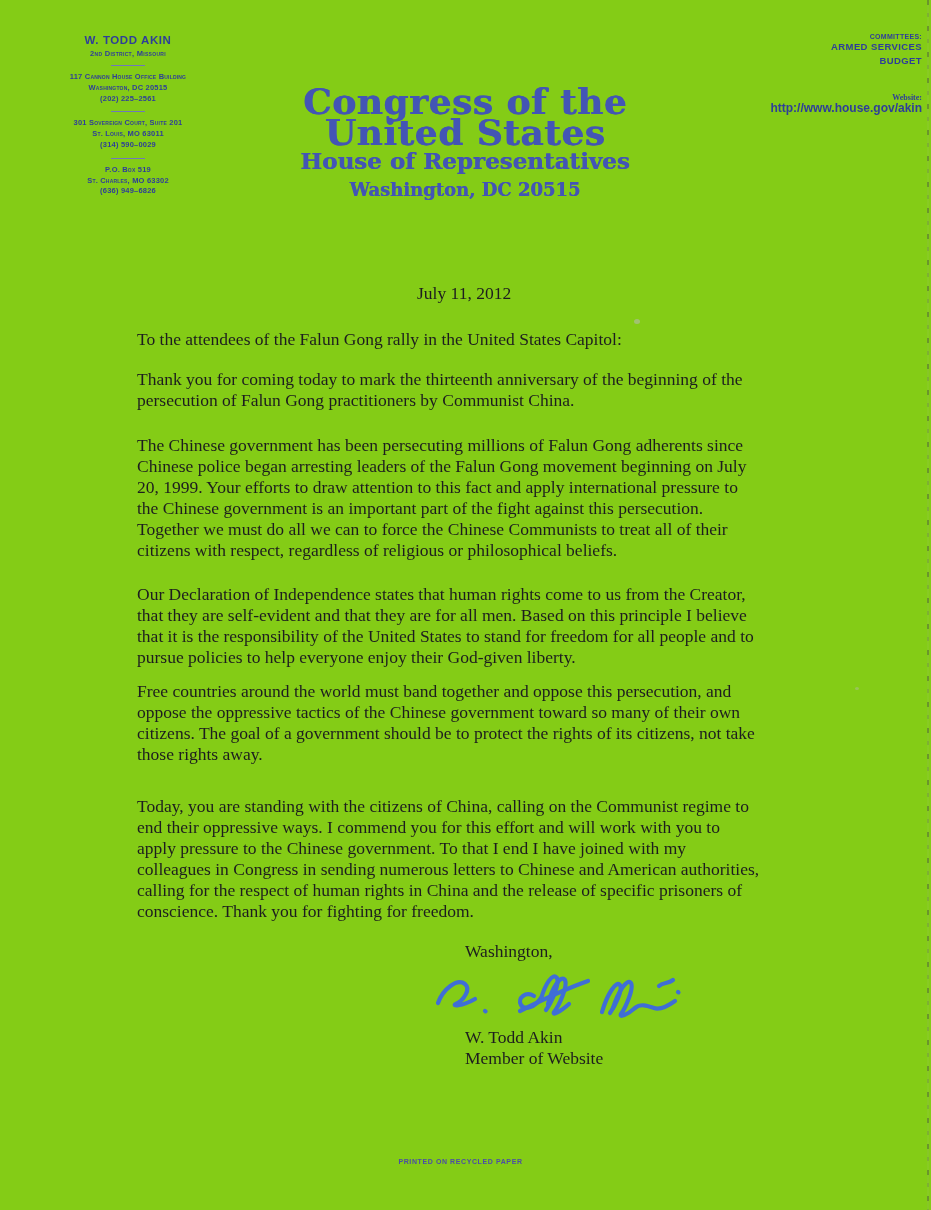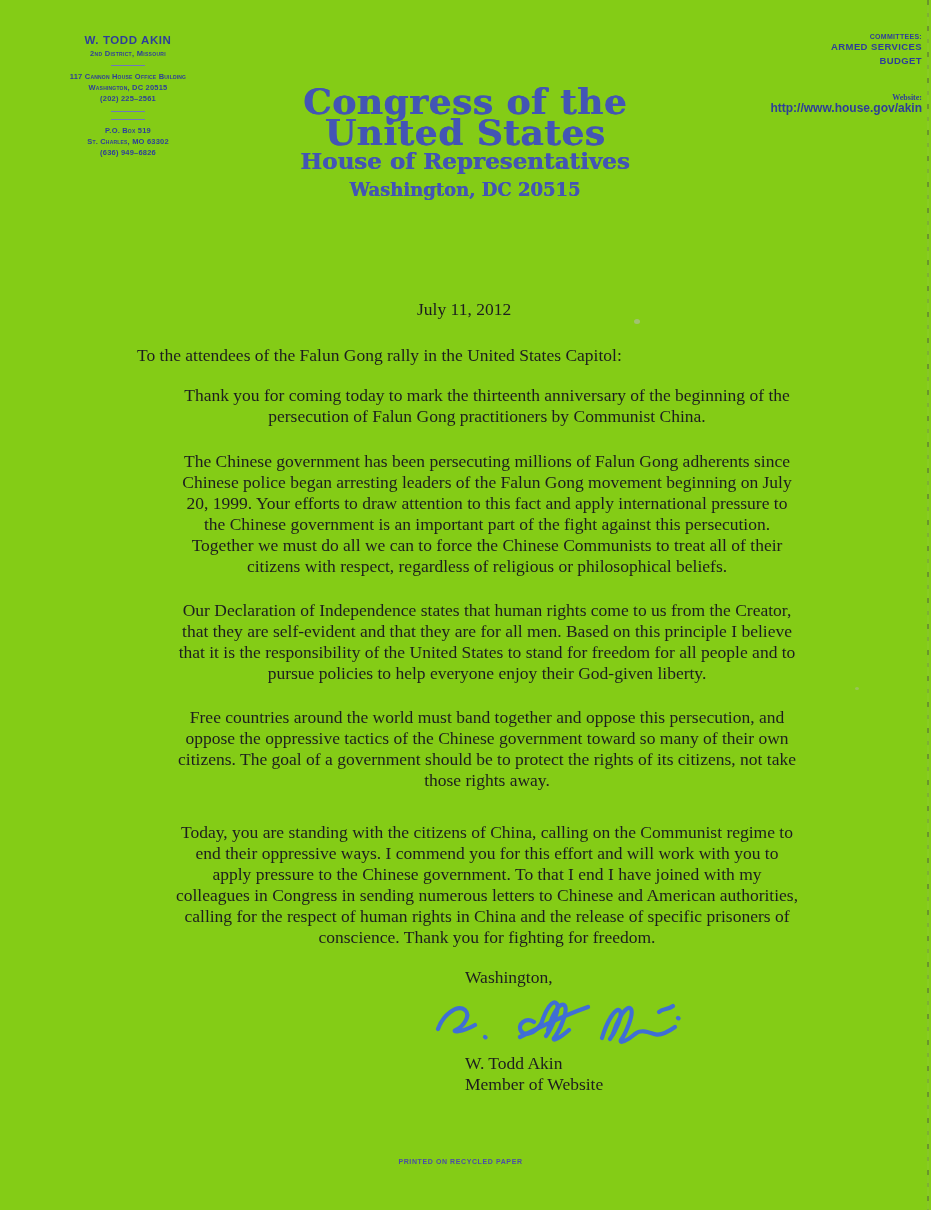--- a/index.html
+++ b/index.html
@@ -51,31 +51,31 @@
     position:absolute; left:742px; top:33px; width:180px;
     text-align:right; color:#2e3e99; font-weight:bold;
   }
   .committees-label { font-size:7px; letter-spacing:.3px; }
   .committee { font-size:9.5px; line-height:14px; letter-spacing:.4px; }
   .website-label { font-size:8px; margin-top:25px;font-family:Liberation Serif, serif; }
   .website-url { font-size:12px; line-height:12px; }
 
   
   .letter {
-    position:absolute; left:137px; top:299px; width:700px;
+    position:absolute; left:137px; top:283px; width:700px;
     color:#1d1d1f; font-family:"Liberation Serif", serif;
     font-size:17.5px; line-height:21px;
   }
   .date { padding-left:280px; }
   .salutation { margin-top:25px; }
-  .para { margin:0; white-space:pre-line;text-align:center; }
+  .para { margin:0; white-space:pre-line; }
   .p1 { margin-top:19px; }
   .p2 { margin-top:24px; }
   .p3 { margin-top:23px; }
-  .p4 { margin-top:23px; }
+  .p4 { margin-top:13px; }
   .p5 { margin-top:31px; }
   .closing { margin-top:19px; margin-left:328px; }
   .signature { display:block; margin-left:293px; margin-top:3px; width:252px; height:62px; }
   .signer { margin-left:328px; margin-top:0px; }
 
   
   .footer {
     position:absolute; left:0; right:10px; top:1158px; text-align:center;
     color:#4c4ca6; font-size:7px; font-weight:bold; letter-spacing:.6px;
   }
@@ -90,20 +90,23 @@
   <div class="speck s2"></div>
 
   <div class="lh-left">
     <div class="lh-name">W. TODD AKIN</div>
     <div class="lh-district">2nd District, Missouri</div>
     <hr class="rule">
     <div class="lh-office">117 Cannon House Office Building
 Washington, DC 20515
 (202) 225–2561</div>
     <hr class="rule">
+    <div class="lh-office">301 Sovereign Court, Suite 201
+St. Louis, MO 63011
+(314) 590–0029</div>
     <hr class="rule">
     <div class="lh-office">P.O. Box 519
 St. Charles, MO 63302
 (636) 949–6826</div>
   </div>
 
   <div class="lh-center">
     <div class="lh-c1">Congress of the United States</div>
     <div class="lh-c2">House of Representatives</div>
     <div class="lh-c3">Washington, DC 20515</div>

